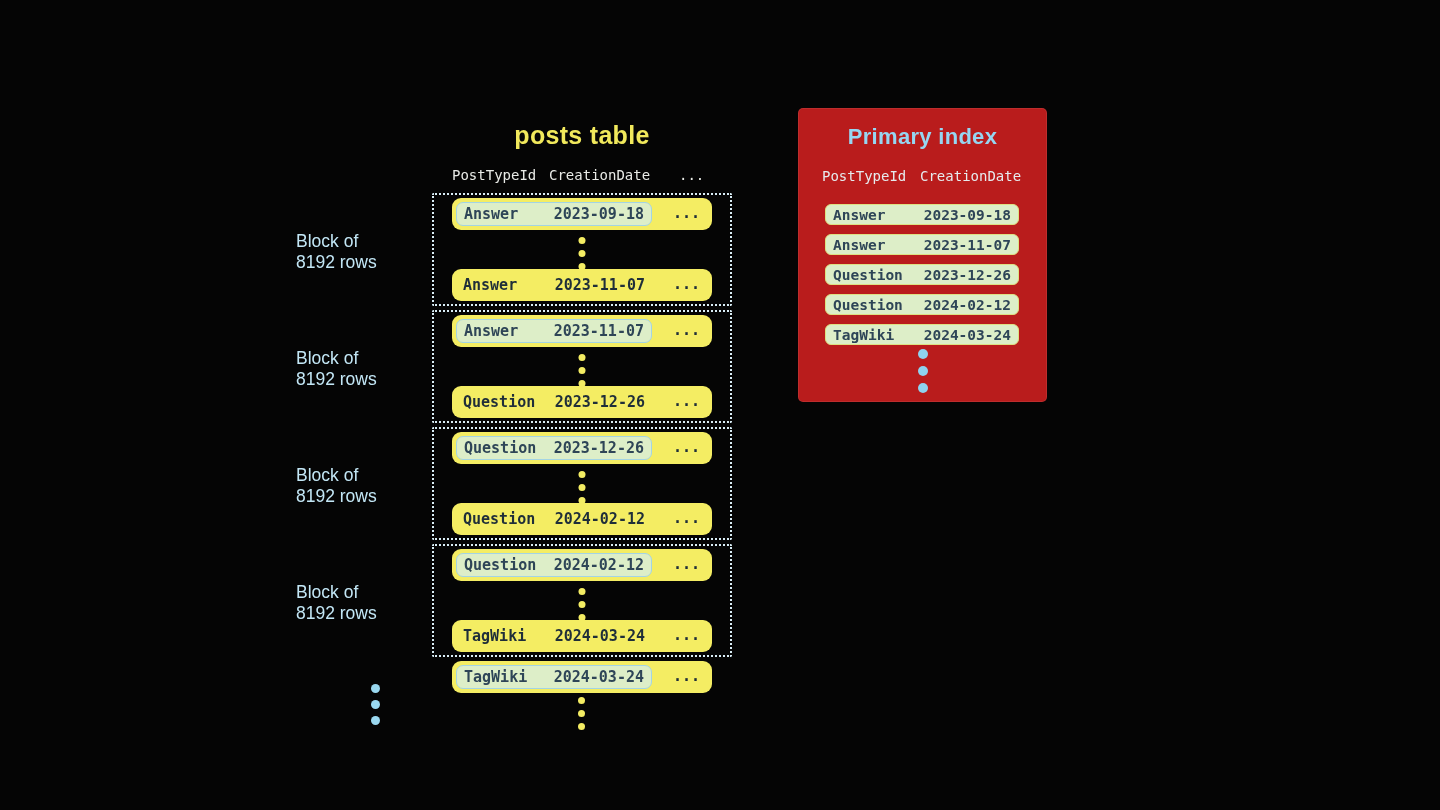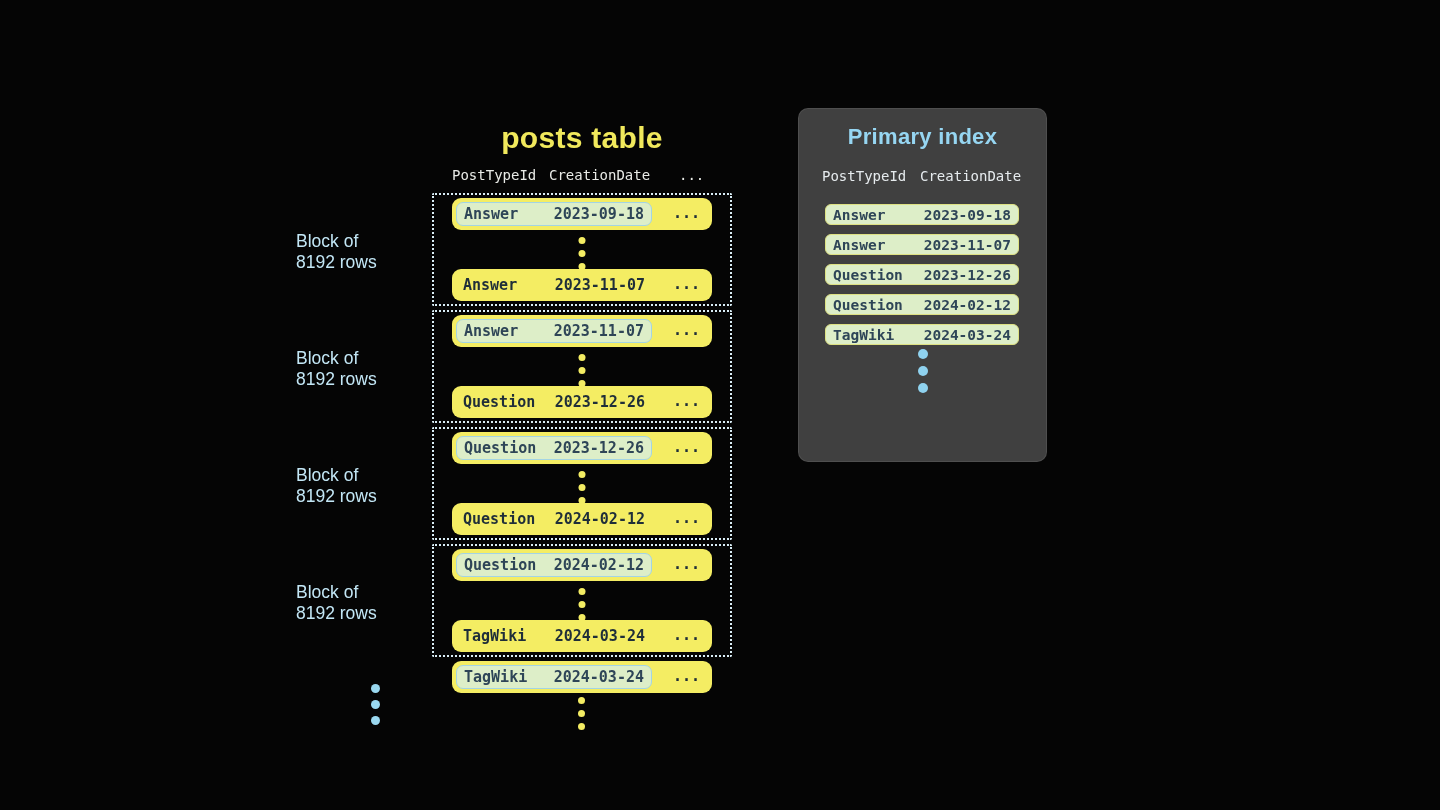--- a/index.html
+++ b/index.html
@@ -1,21 +1,21 @@
 <!DOCTYPE html>
 <html><head>
 <meta charset="utf-8">
 <style>
   html,body{margin:0;padding:0;background:#050505;}
   body{width:1440px;height:810px;overflow:hidden;}
   .stage{position:relative;width:1440px;height:810px;font-family:"Liberation Sans",sans-serif;}
 
   
   .posts-title{position:absolute;left:432px;top:121px;width:300px;text-align:center;
-    font-size:30px;font-weight:bold;color:#f1e95c;letter-spacing:.3px;}
+    font-size:25px;font-weight:bold;color:#f1e95c;letter-spacing:.3px;}
   .posts-header{position:absolute;left:432px;top:167px;width:300px;height:18px;
     font-family:"DejaVu Sans Mono",monospace;font-size:14px;color:#e9ebe7;}
   .posts-header .h1{position:absolute;left:20px;}
   .posts-header .h2{position:absolute;left:117px;}
   .posts-header .h3{position:absolute;left:247px;}
 
   .block{position:absolute;left:432px;width:300px;height:113px;box-sizing:border-box;
     border:2px dotted #d9edf5;border-radius:2px;}
   .block.b0{top:193px}.block.b1{top:310px}.block.b2{top:427px}.block.b3{top:544px}
 
@@ -39,22 +39,22 @@
   .vdots.in-block{left:50%;transform:translateX(-50%);top:42px;}
   .vdots.tail-yellow{left:578px;top:697px;}
   .vdots.left-blue{left:371px;top:684px;gap:7px;}
   .vdots.left-blue .dot{width:9px;height:9px;background:#9ad8f0;}
 
   .block-label{position:absolute;width:160px;left:296px;text-align:left;
     font-size:17.5px;line-height:21px;color:#c3e7f6;}
   .block-label.l0{top:231px}.block-label.l1{top:348px}.block-label.l2{top:465px}.block-label.l3{top:582px}
 
   
-  .panel{position:absolute;left:798px;top:108px;width:249px;height:354px;box-sizing:border-box;
-    background:#404040;border:1px solid rgba(255,255,255,.08);border-radius:10px;}
+  .panel{position:absolute;left:798px;top:108px;width:249px;height:294px;box-sizing:border-box;
+    background:#b91c1c;border:1px solid rgba(255,255,255,.08);border-radius:5px;}
   .panel-title{position:absolute;top:15px;left:0;width:100%;text-align:center;
     font-size:22px;font-weight:bold;color:#96d6f2;letter-spacing:.3px;}
   .panel-header{position:absolute;top:59px;left:0;width:100%;height:18px;
     font-family:"DejaVu Sans Mono",monospace;font-size:14px;color:#e6ebee;}
   .panel-header .h1{position:absolute;left:23px;}
   .panel-header .h2{position:absolute;left:121px;}
 
   .ipill{position:absolute;left:26px;width:194px;height:21px;box-sizing:border-box;
     background:#ddeec8;border:1.5px solid #dde183;border-radius:6px;
     display:flex;justify-content:space-between;align-items:center;padding:0 7px;

